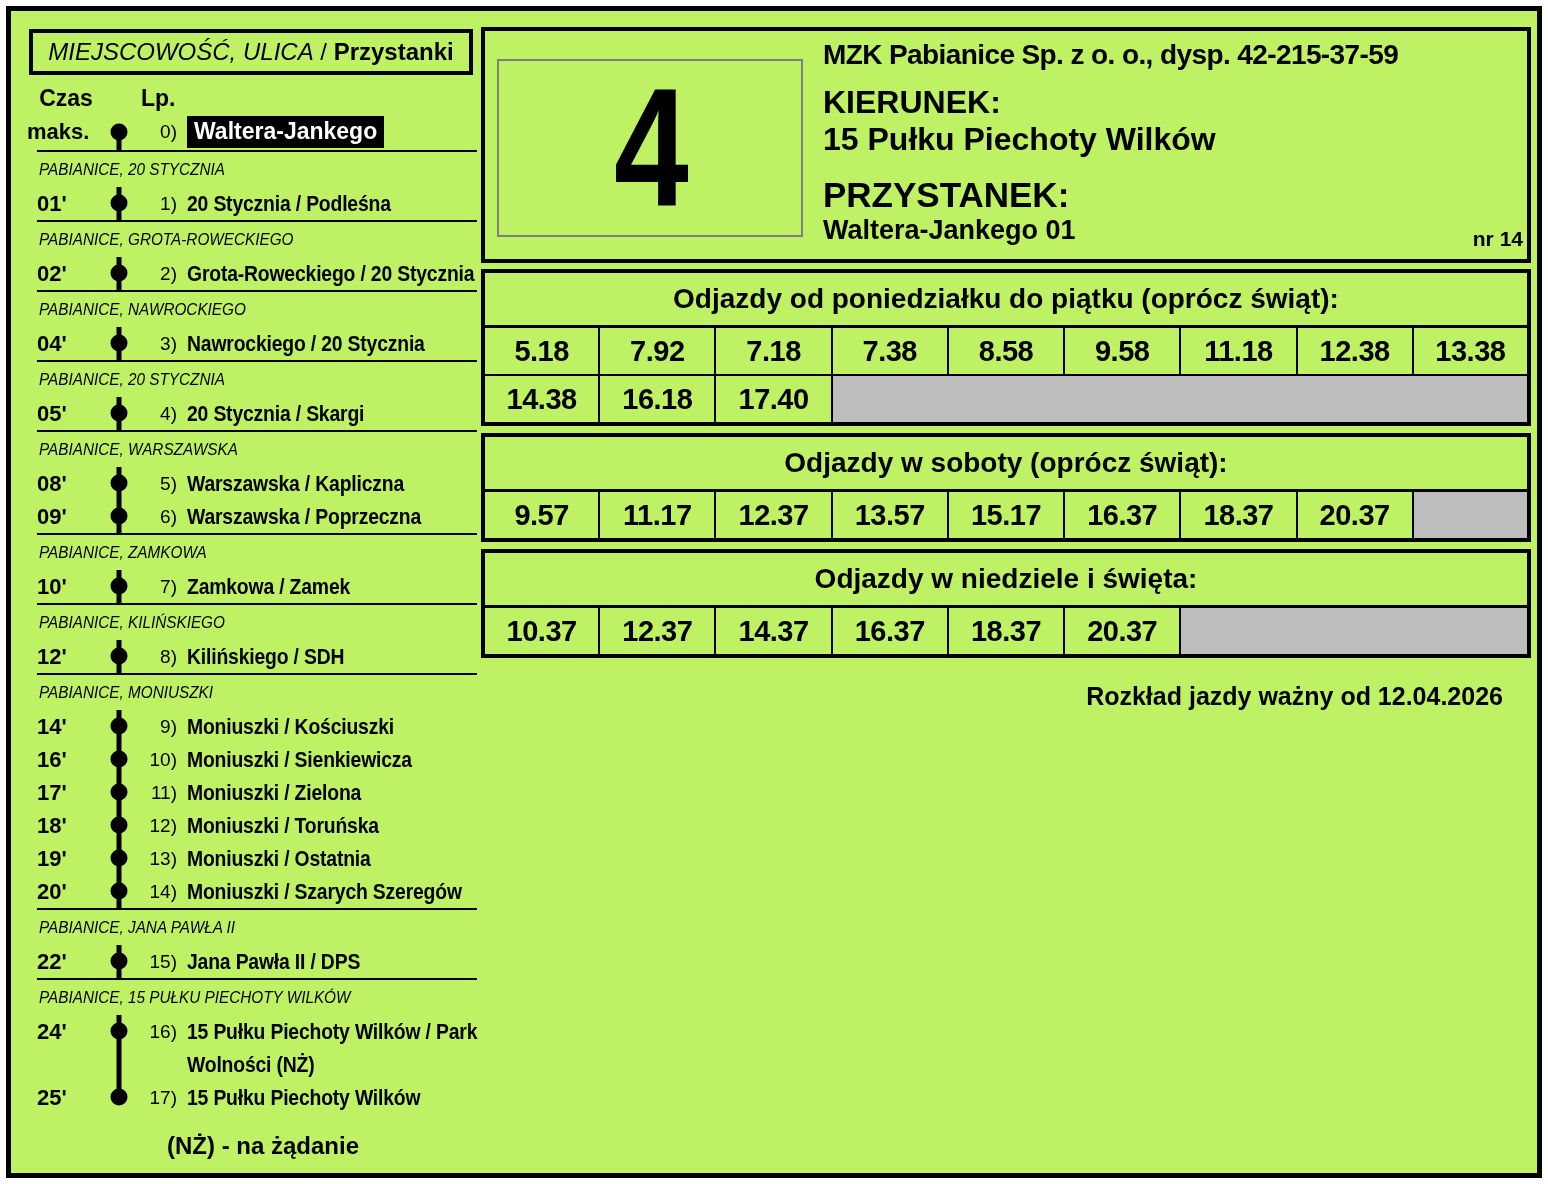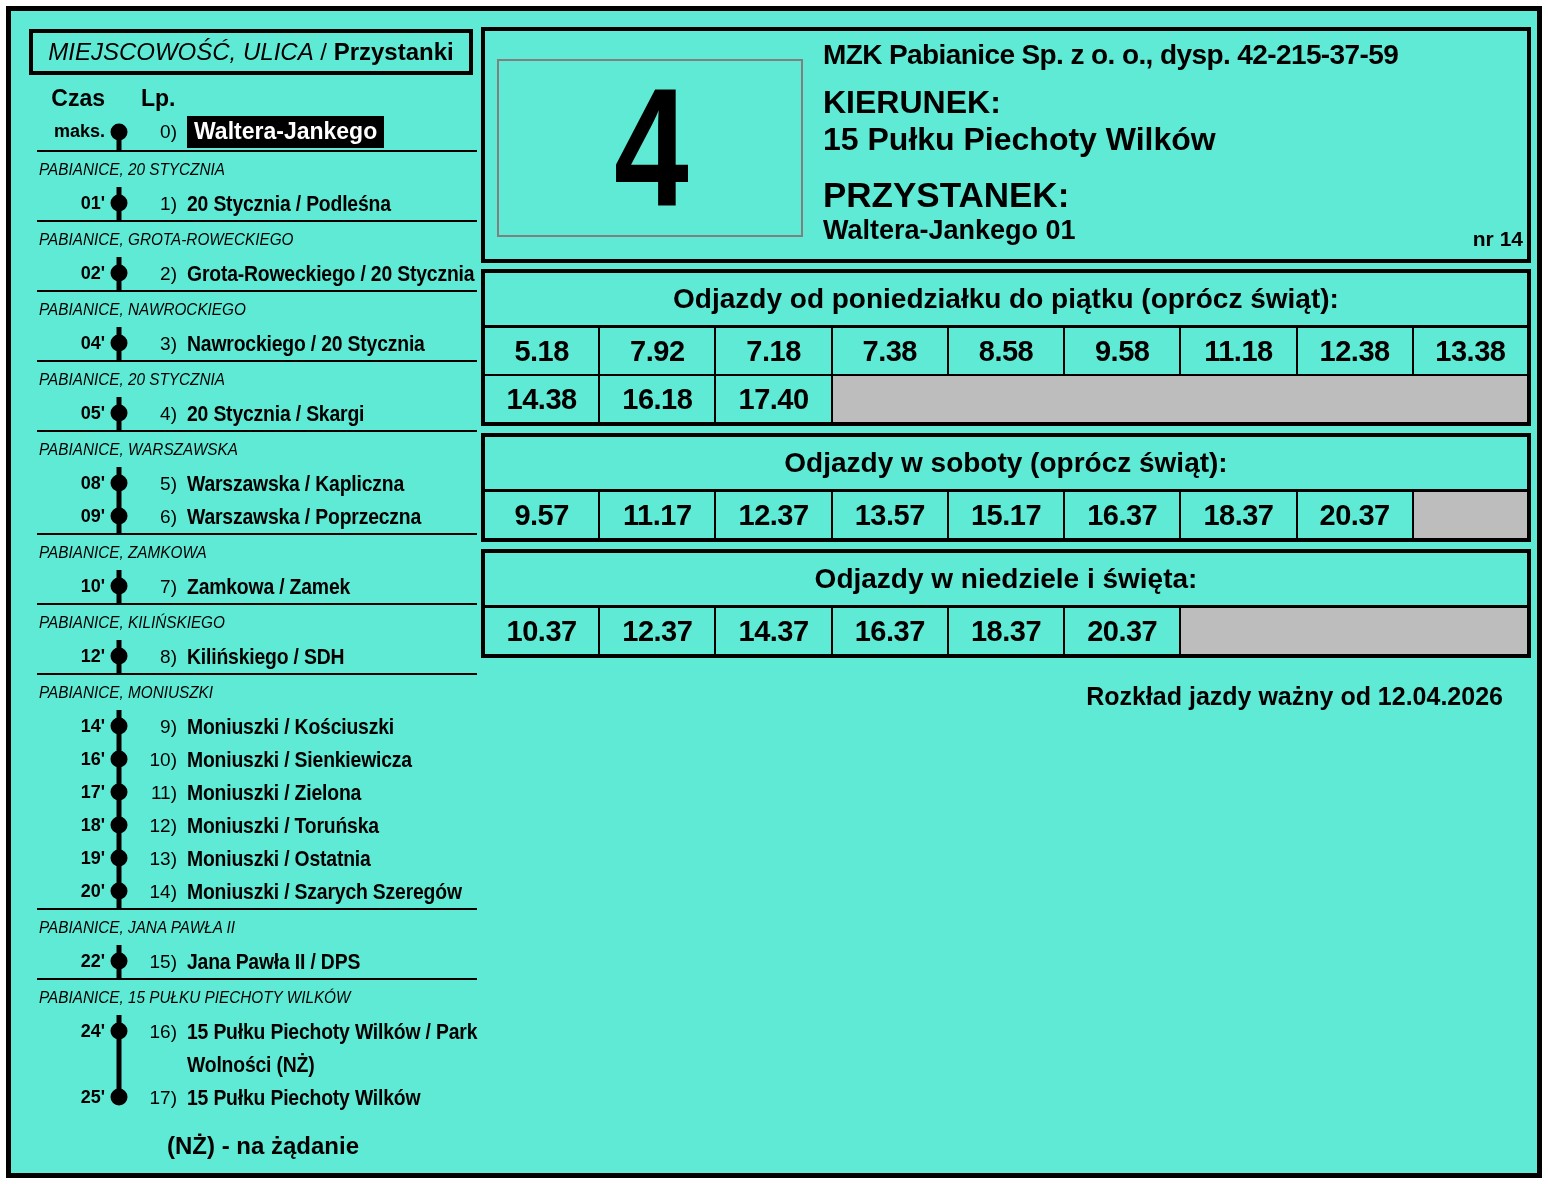--- a/index.html
+++ b/index.html
@@ -1,32 +1,32 @@
 <!DOCTYPE html>
 <html><head>
 <meta charset="utf-8">
 <style>
   html,body{margin:0;padding:0;background:#e0e0e0;}
   .page{width:1548px;height:1184px;background:#fff;box-sizing:border-box;padding:6px;
         font-family:"Liberation Sans",sans-serif;color:#000;position:relative;}
-  .frame{width:100%;height:100%;box-sizing:border-box;border:5px solid #000;position:relative;background:#5eead4;}
+  .frame{width:100%;height:100%;box-sizing:border-box;border:5px solid #000;position:relative;background:#bef264;}
 
   
   .left-panel{position:absolute;left:16px;top:18px;width:450px;}
   .title-box{border:4px solid #000;height:46px;box-sizing:border-box;margin:0 4px 10px 2px;
              display:flex;align-items:center;justify-content:center;font-size:24px;white-space:pre;}
   .title-box .it{font-style:italic;}
   .title-box .bd{font-weight:bold;}
 
   .cols-header{display:flex;height:28px;font-weight:bold;font-size:23px;}
-  .cols-header .c-time{width:78px;text-align:right;flex:none;}
+  .cols-header .c-time{width:78px;text-align:center;flex:none;}
   .cols-header .lp-label{margin-left:36px;}
 
   .stop-row{display:flex;min-height:33px;position:relative;align-items:flex-start;}
-  .stop-row .c-time{width:78px;flex:none;text-align:right;font-weight:bold;font-size:18px;line-height:33px;}
+  .stop-row .c-time{width:78px;flex:none;font-weight:bold;font-size:22px;line-height:33px;}
   .section .stop-row .c-time{width:68px;}
   .marker{width:28px;flex:none;position:relative;align-self:stretch;--cy:16px;}
   .marker .dot{position:absolute;left:50%;top:var(--cy);width:17px;height:17px;border-radius:50%;
                background:#000;transform:translate(-50%,-50%);}
   .marker .lt{position:absolute;left:50%;transform:translateX(-50%);width:5px;top:0;height:var(--cy);background:#000;}
   .marker .lb{position:absolute;left:50%;transform:translateX(-50%);width:5px;top:var(--cy);bottom:0;background:#000;}
   .c-lp{width:44px;flex:none;text-align:right;font-size:19px;line-height:33px;}
   .name{margin-left:10px;flex:none;width:362px;font-weight:bold;font-size:22px;line-height:33px;
         letter-spacing:-0.2px;transform:scaleX(0.88);transform-origin:left top;}
   .stop-row.start{height:37px;}

